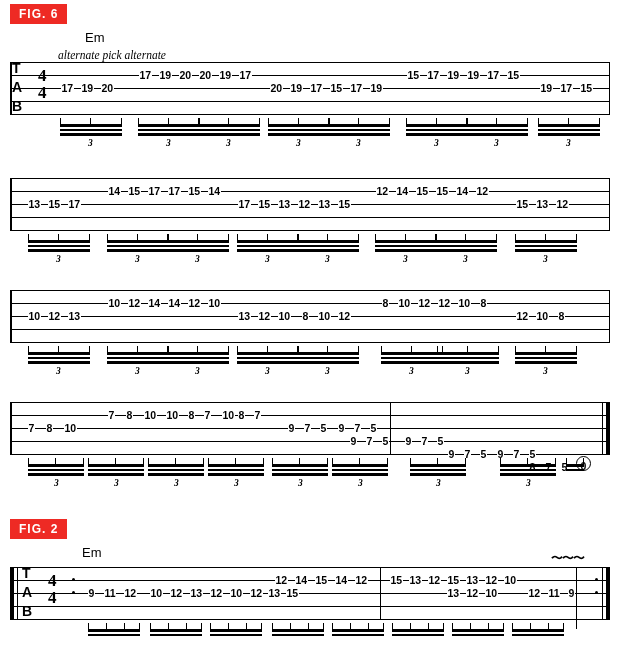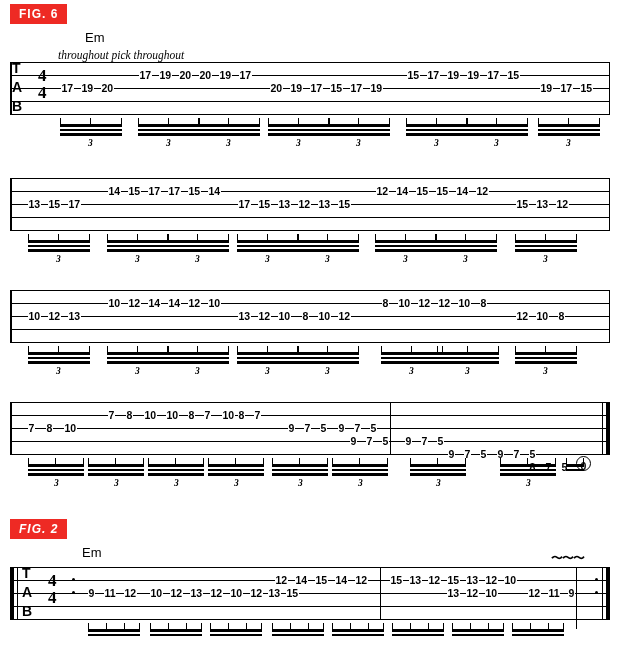--- a/index.html
+++ b/index.html
@@ -141,21 +141,21 @@
 </head>
 <body>
 
 <div class="system" style="left:10px;top:4px;">
   <span class="fig-label">FIG. 6</span>
 </div>
 <div class="system" style="left:85px;top:28px;">
   <span class="chord">Em</span>
 </div>
 <div class="system" style="left:58px;top:45px;">
-  <span class="direction">throughout pick throughout</span>
+  <span class="direction">alternate pick alternate</span>
 </div>
 
 <div class="system" style="left:10px;top:62px;width:600px;">
   <div class="staff">
     <div class="line l0"></div>
       <div class="line l1"></div>
       <div class="line l2"></div>
       <div class="line l3"></div>
       <div class="line l4"></div>
     <div class="endbar" style="left:0px;"></div>
@@ -673,21 +673,21 @@
   <div class="triplet" style="left:516px;top:76px;">3</div>
 
   <div class="beamgroup" style="left:556px;top:62px;width:18px;">
     <div class="beam b1"></div>
       <div class="beam b2"></div>
     <div class="stem" style="left:0;"></div>
       <div class="stem" style="right:0;"></div>
   </div>
 </div>
 
-<div class="system" style="left:10px;top:519px;font-style:italic;">
+<div class="system" style="left:10px;top:519px;">
   <span class="fig-label">FIG. 2</span>
 </div>
 <div class="system" style="left:82px;top:543px;">
   <span class="chord">Em</span>
 </div>
 <div class="vibrato" style="left:551px;top:550px;">〜〜〜</div>
 
 <div class="system" style="left:10px;top:567px;width:600px;">
   <div class="staff">
     <div class="line l0"></div>

